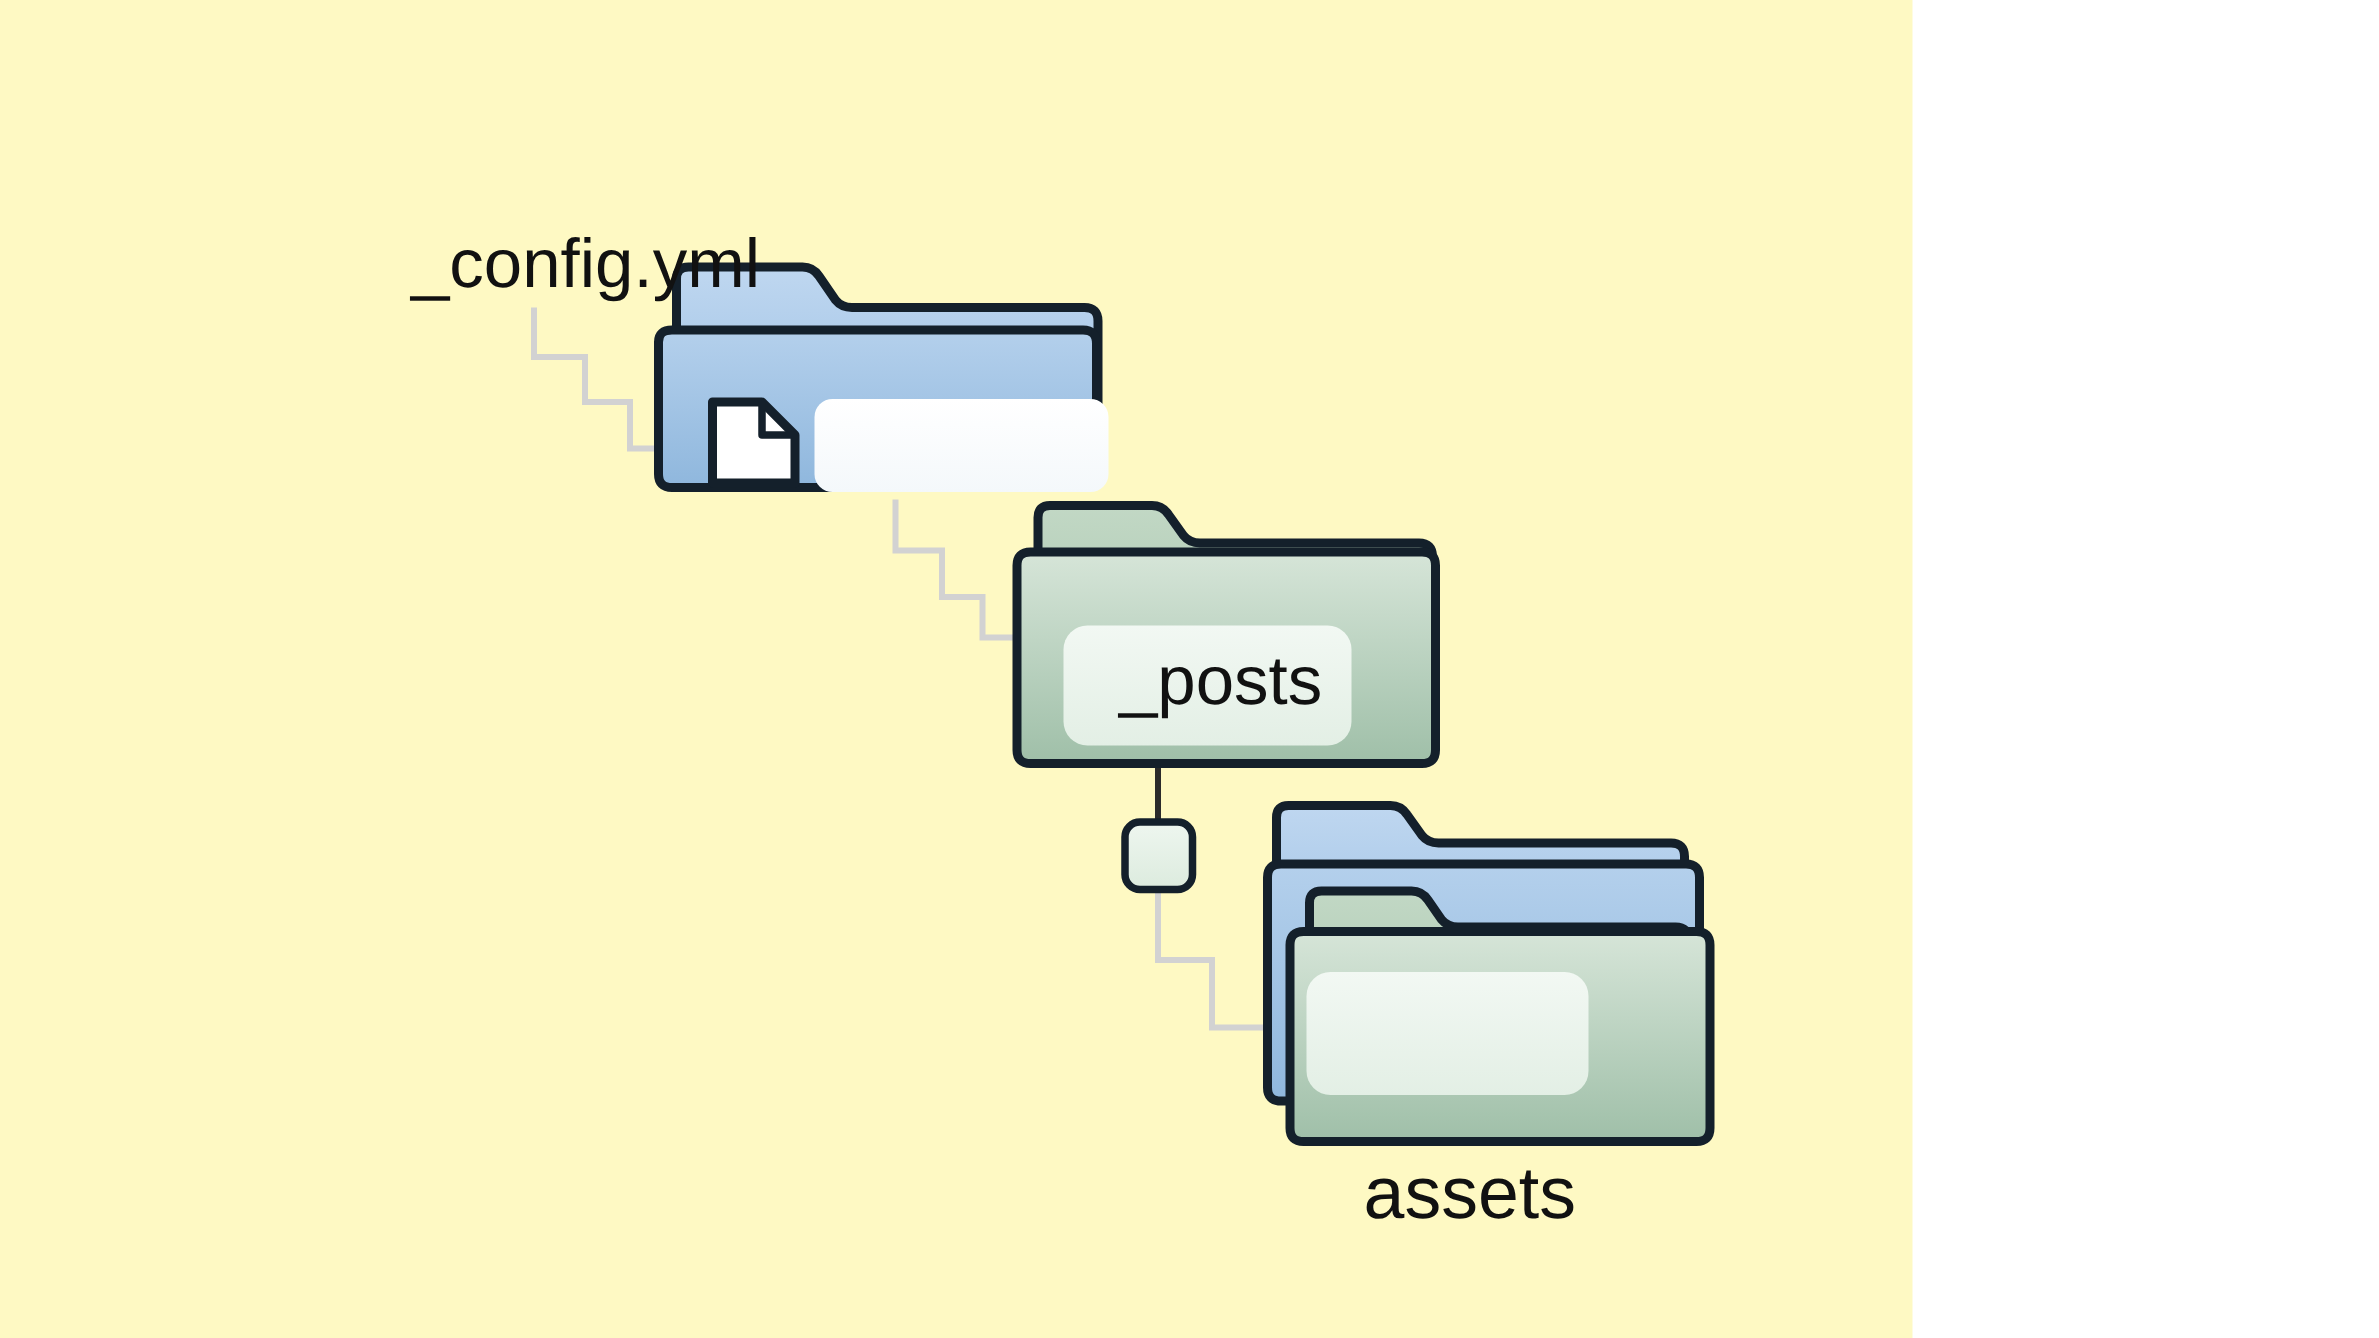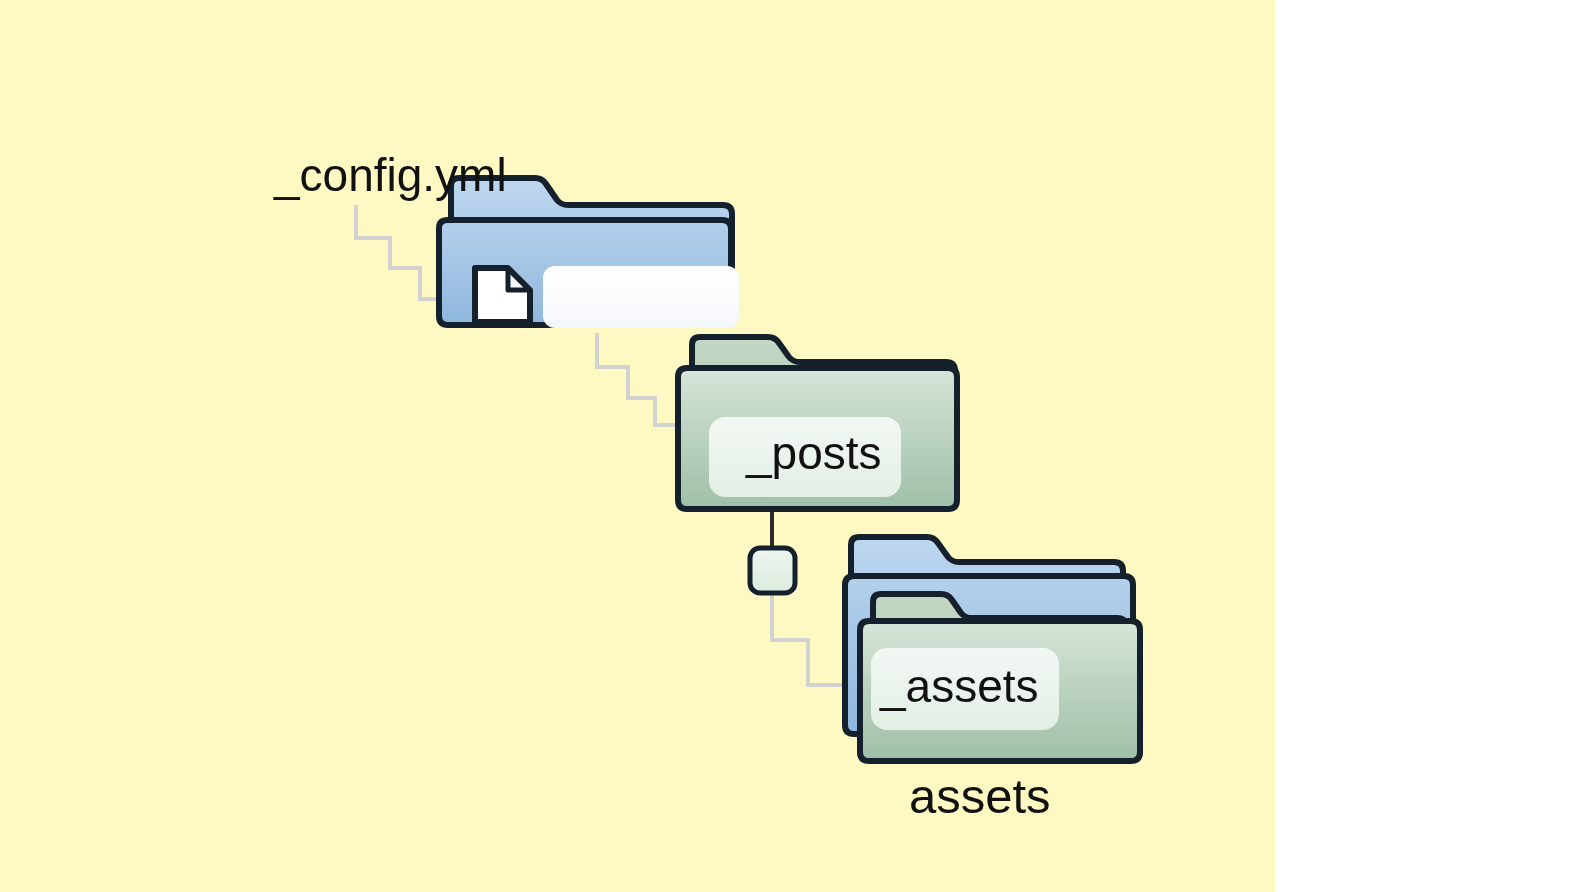--- a/index.html
+++ b/index.html
@@ -245,17 +245,16 @@
         <rect x="871" y="648" width="188" height="82" rx="16" ry="16" fill="url(#gradPlate)" stroke="none"></rect>
       </g>
     </g>
   </svg>
 
   <div class="node-label" id="label-config">_config.yml</div>
 
 
   <div class="node-label" id="label-posts">_posts</div>
 
-  <div class="node-label" id="label-assets-inner">_assets</div>
 
   <div class="node-label" id="label-assets-caption">assets</div>
 
 </div>
 
 </body></html>

